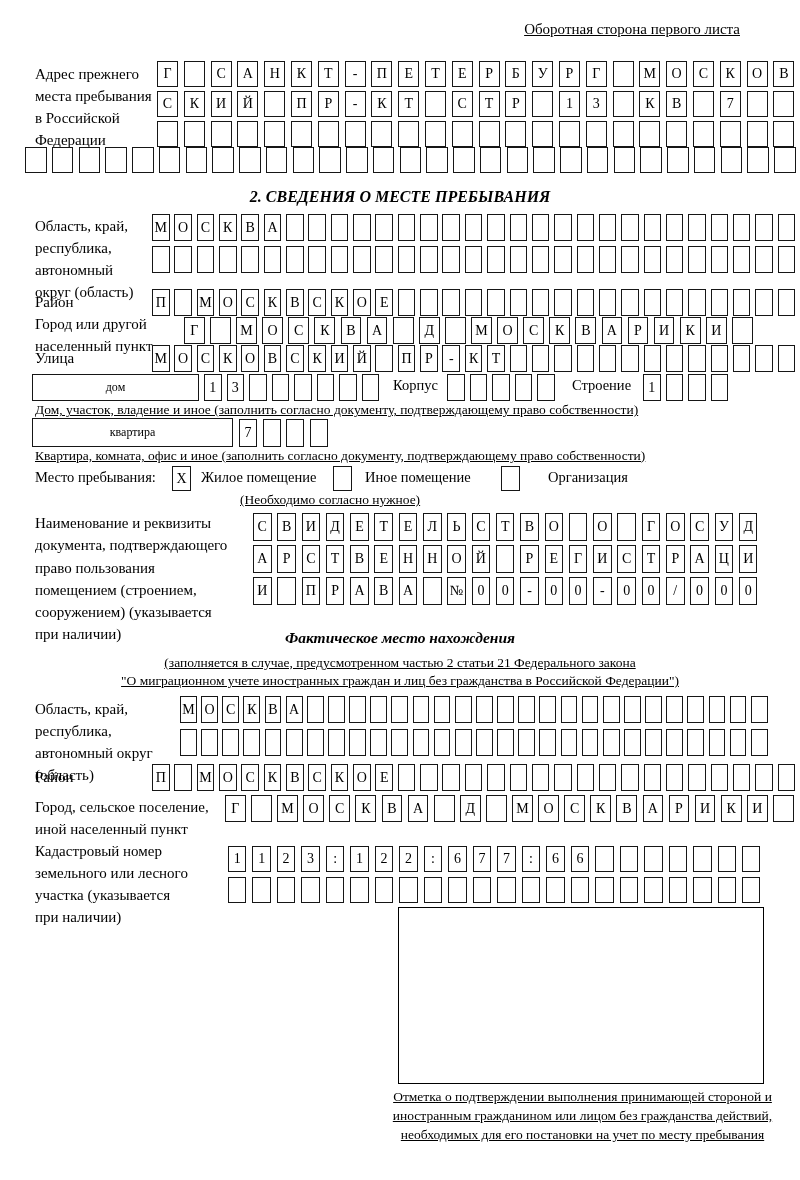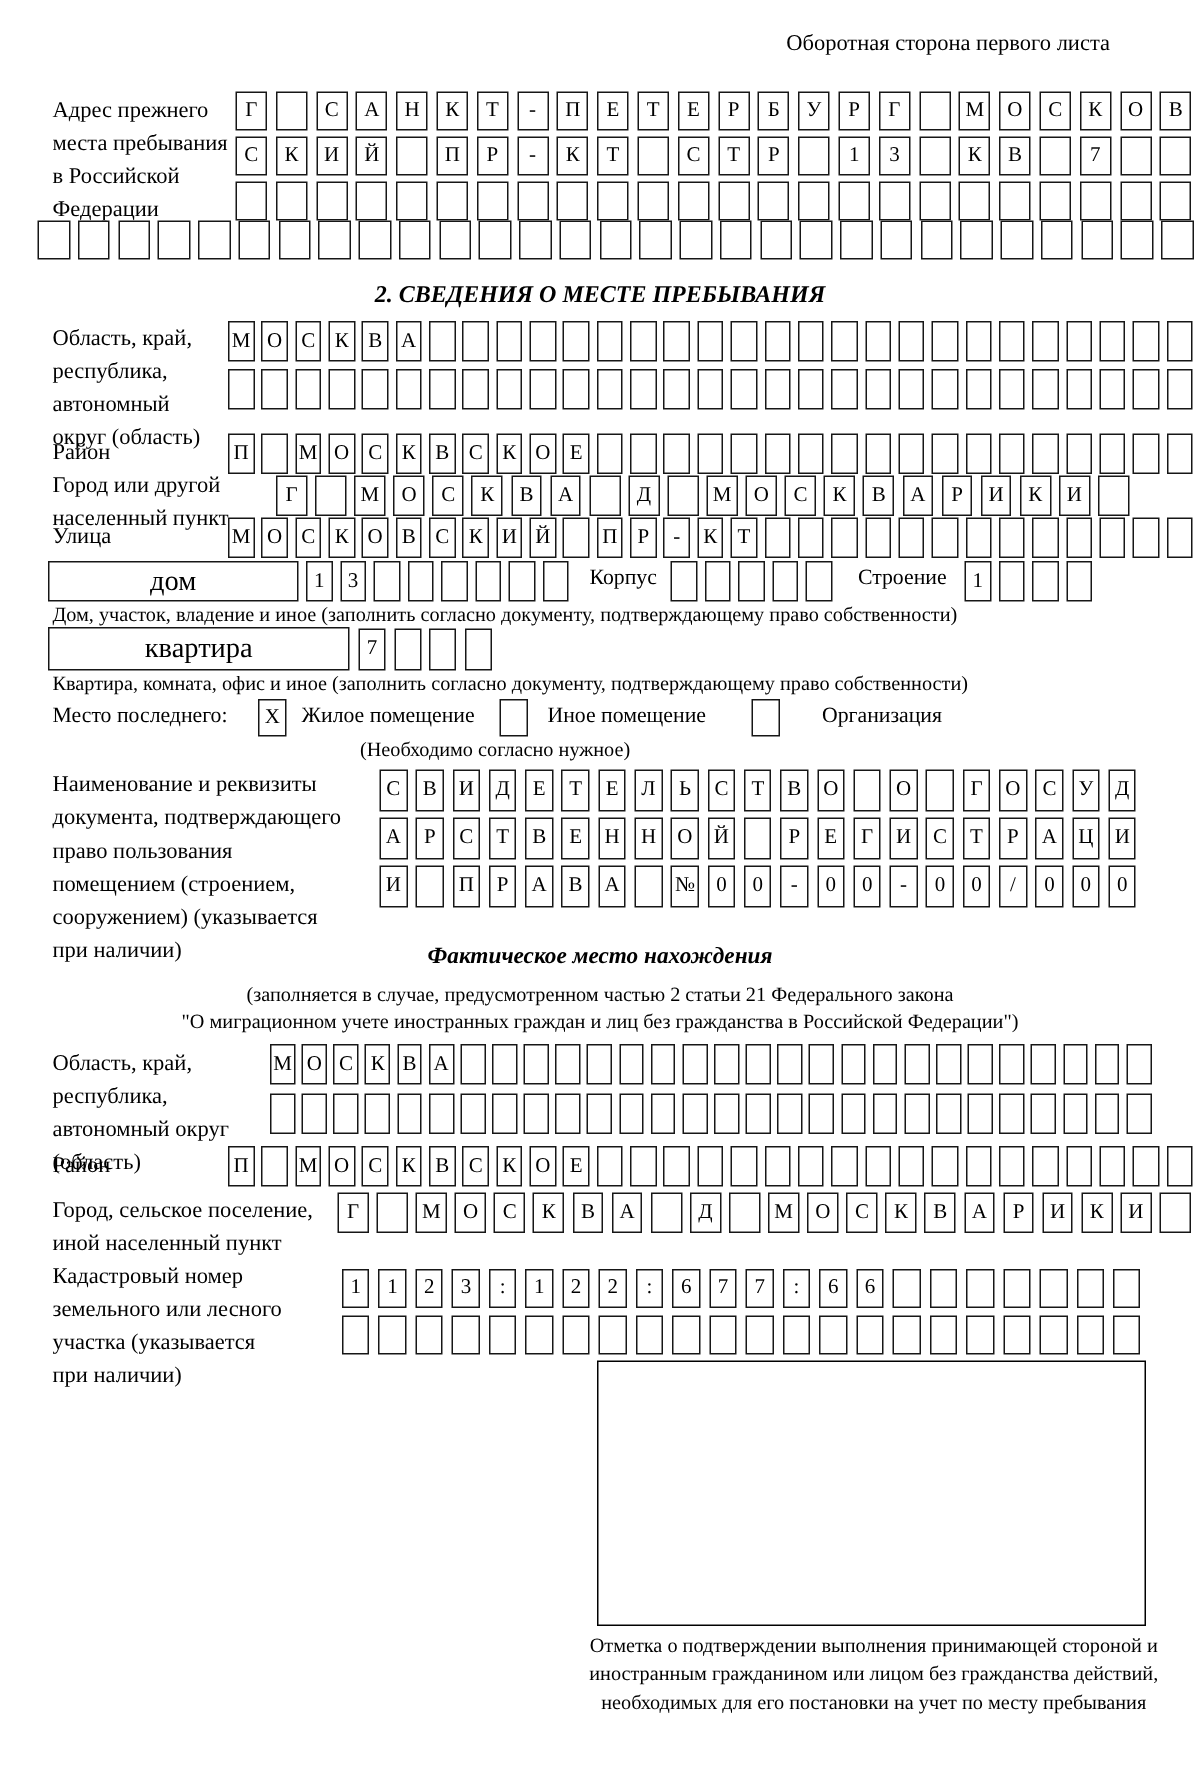--- a/index.html
+++ b/index.html
@@ -3,41 +3,41 @@
 <meta charset="utf-8">
 <style>
   html,body { margin:0; padding:0; background:#fff; }
   #page {
     position:relative; width:800px; height:1180px; background:#ffffff;
     font-family:"Liberation Serif","DejaVu Serif",serif; color:#000;
     overflow:hidden;
   }
   .abs { position:absolute; }
   .lbl { font-size:15px; line-height:22px; white-space:pre-line; }
-  .cap { font-size:13.5px; }
+  .cap { font-size:13.5px;text-decoration:underline; }
   .center { width:100%; text-align:center; left:0; }
   .bold { font-weight:bold;font-style:italic; }
   .row { position:absolute; display:flex; }
   .c {
     box-sizing:border-box; border:1.6px solid #161616; background:#fff;
     display:flex; align-items:center; justify-content:center;
     font-size:14px; height:27px; flex:none;
   }
   .gA   { gap:5.8px; }  .gA .c   { width:21px;  height:26px; }
   .gA4  { gap:5.25px; } .gA4 .c  { width:21.5px; height:26px; }
   .gStd { gap:4.85px; } .gStd .c { width:17.5px; }
   .gStd2{ gap:4.35px; } .gStd2 .c{ width:16.8px; }
   .gCity{ gap:5.3px; }  .gCity .c{ width:20.8px; }
   .gDoc { gap:5.8px; }  .gDoc .c { width:18.5px; height:28px; }
   .gKad { gap:6.2px; }  .gKad .c { width:18.3px; height:26px; }
   .gH   { gap:5px; }    .gH .c   { width:17.5px; }
   .gF   { gap:5.5px; }  .gF .c   { width:18px;  height:28px; }
   .wbox {
     box-sizing:border-box; border:1.6px solid #161616;
-    display:flex; align-items:center; justify-content:center; font-size:19px;
+    display:flex; align-items:center; justify-content:center; font-size:12px;
   }
   .chk {
     position:absolute; box-sizing:border-box; border:1.6px solid #161616;
     width:19px; height:25px; display:flex; align-items:center; justify-content:center;
     font-size:14px; background:#fff;
   }
   .opt { font-size:14.5px; }
   .bigbox { border:1.9px solid #000; box-sizing:border-box; background:#fff; }
 </style>
 </head>
@@ -353,21 +353,21 @@
 
   <div class="abs cap" style="left:35px; top:402px;">Дом, участок, владение и иное (заполнить согласно документу, подтверждающему право собственности)</div>
   <div class="row gF" style="left:239px; top:419px;">
       <div class="c">7</div>
       <div class="c"></div>
       <div class="c"></div>
       <div class="c"></div>
     </div>
   <div class="abs cap" style="left:35px; top:448px;">Квартира, комната, офис и иное (заполнить согласно документу, подтверждающему право собственности)</div>
 
-  <div class="abs opt" style="left:35px; top:469px;">Место последнего:</div>
+  <div class="abs opt" style="left:35px; top:469px;">Место пребывания:</div>
   <div class="chk" style="left:172px; top:466px;">X</div>
   <div class="abs opt" style="left:201px; top:469px;">Жилое помещение</div>
   <div class="chk" style="left:333px; top:466px;"></div>
   <div class="abs opt" style="left:365px; top:469px;">Иное помещение</div>
   <div class="chk" style="left:501px; top:466px;"></div>
   <div class="abs opt" style="left:548px; top:469px;">Организация</div>
   <div class="abs cap" style="left:240px; top:492px;">(Необходимо согласно нужное)</div>
 
   <div class="abs lbl" style="left:35px; top:512px; line-height:22.3px;">Наименование и реквизиты
 документа, подтверждающего

